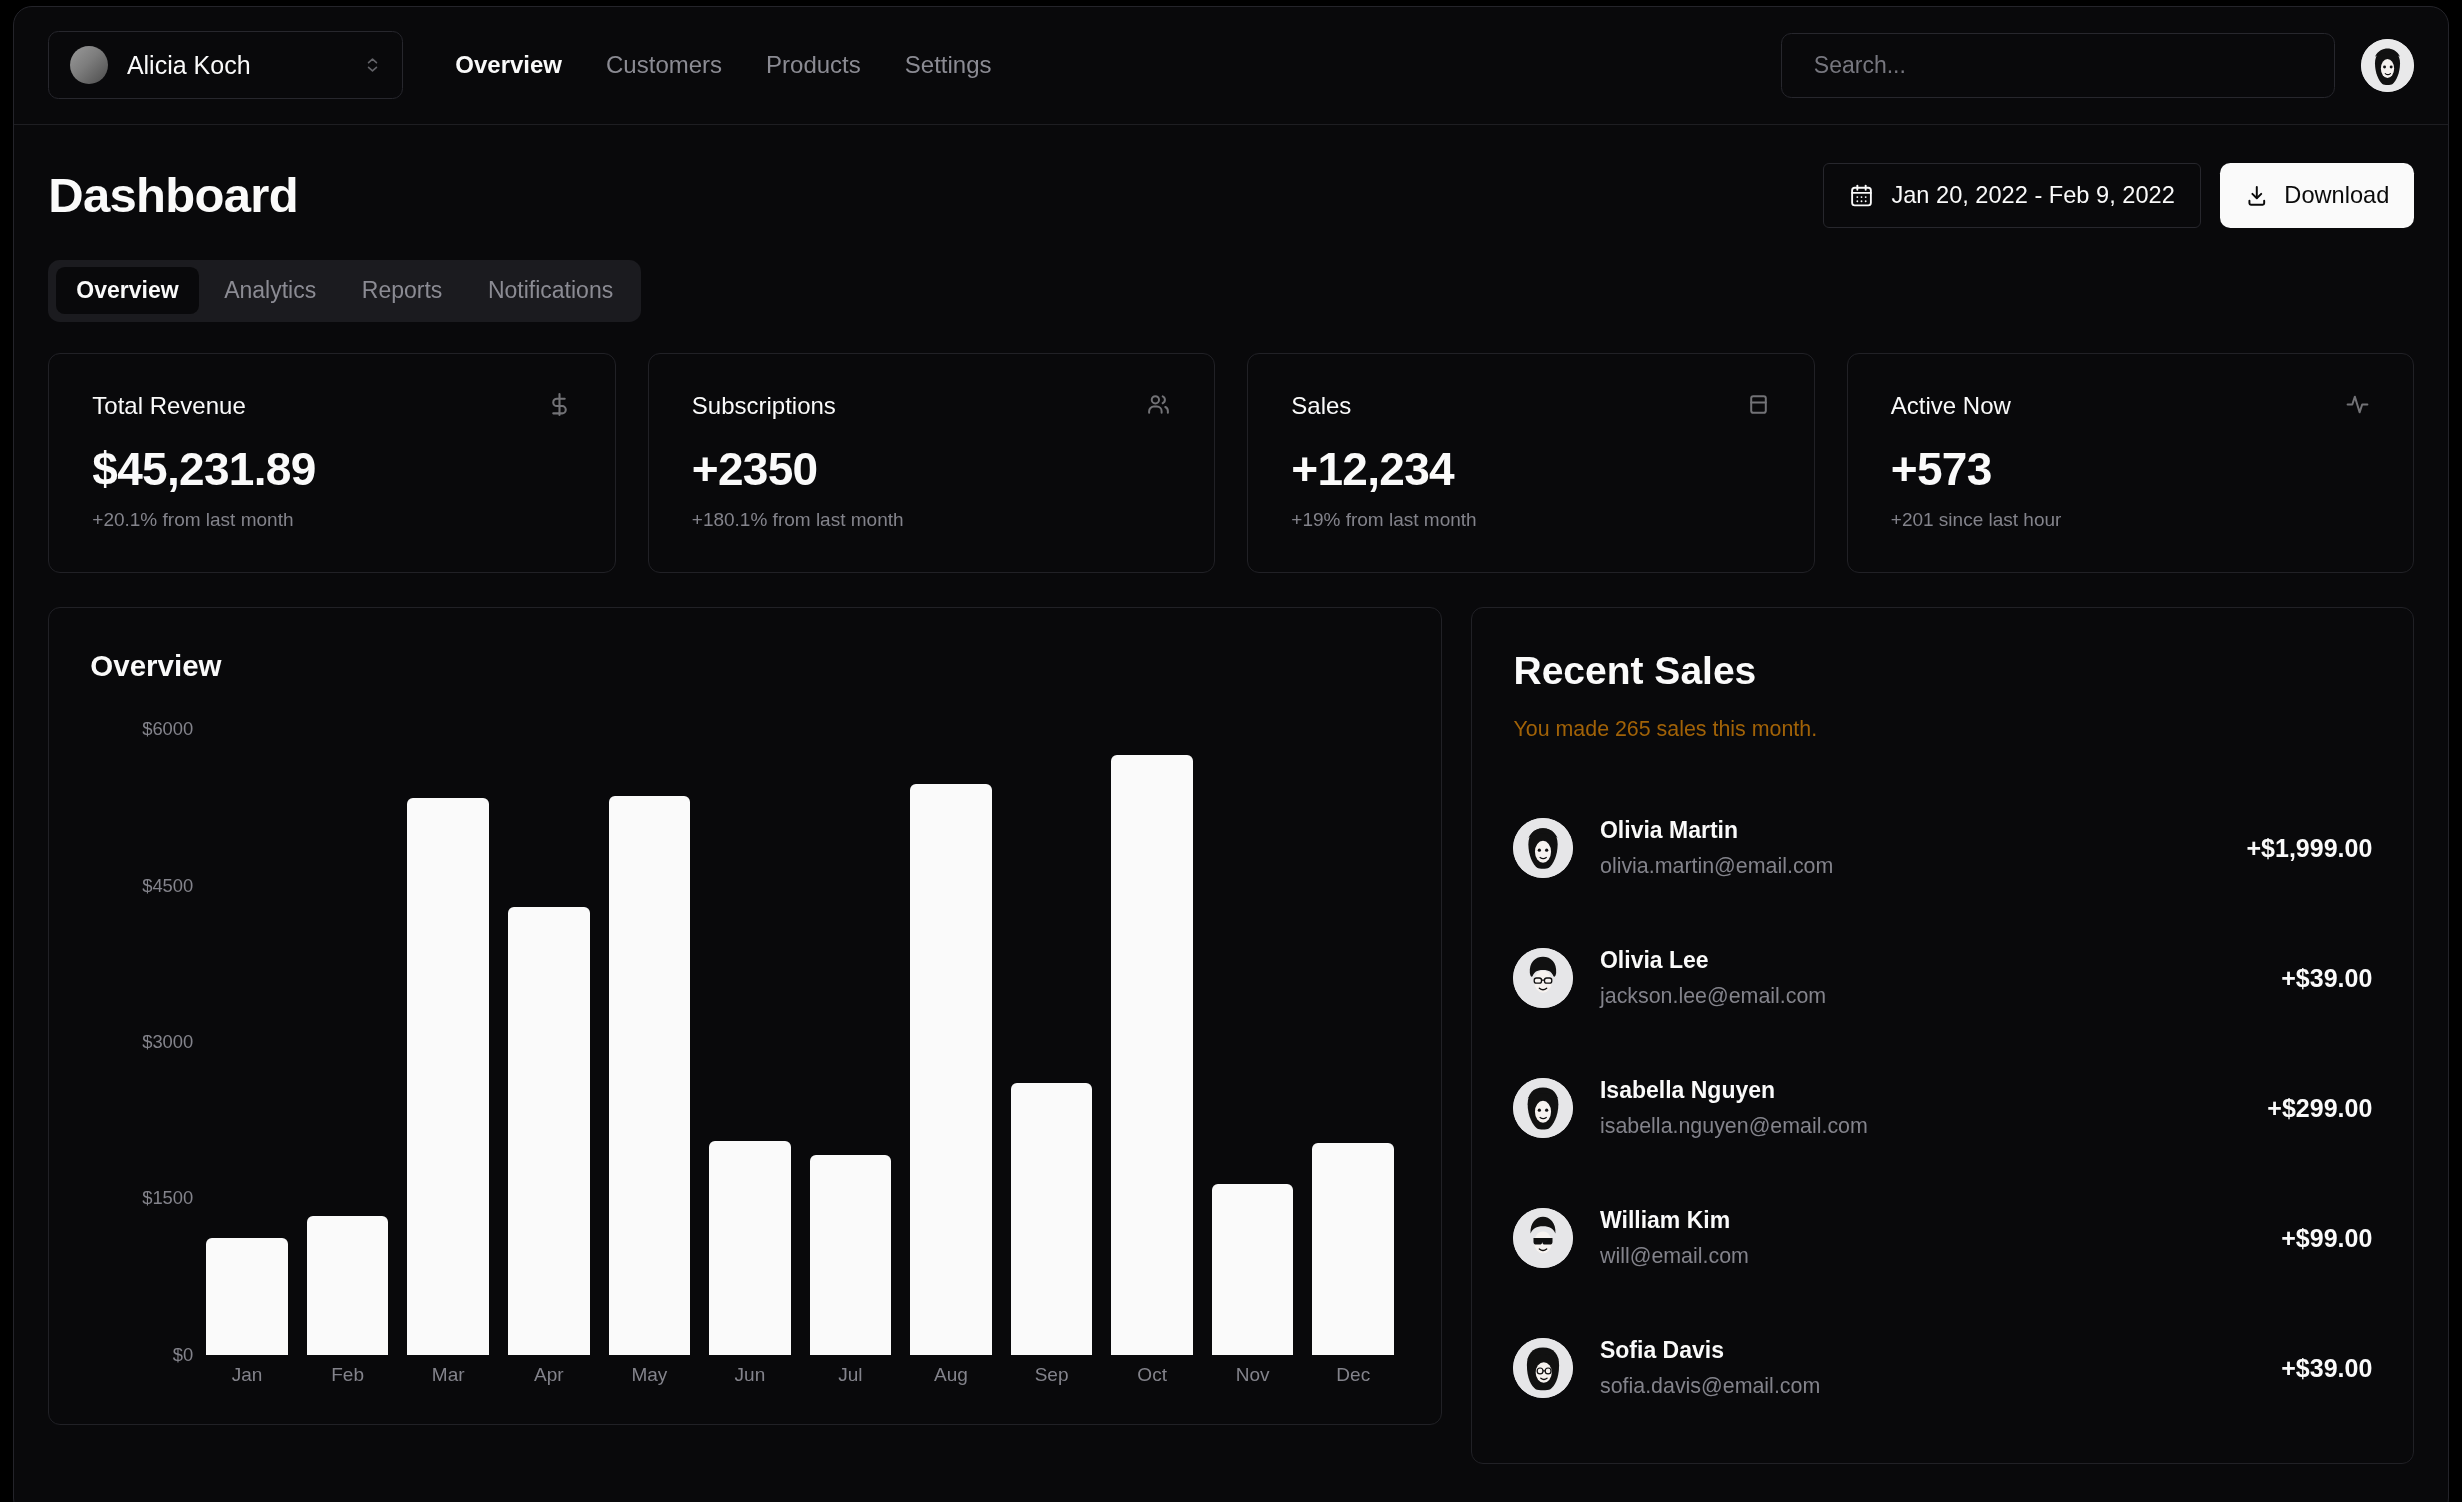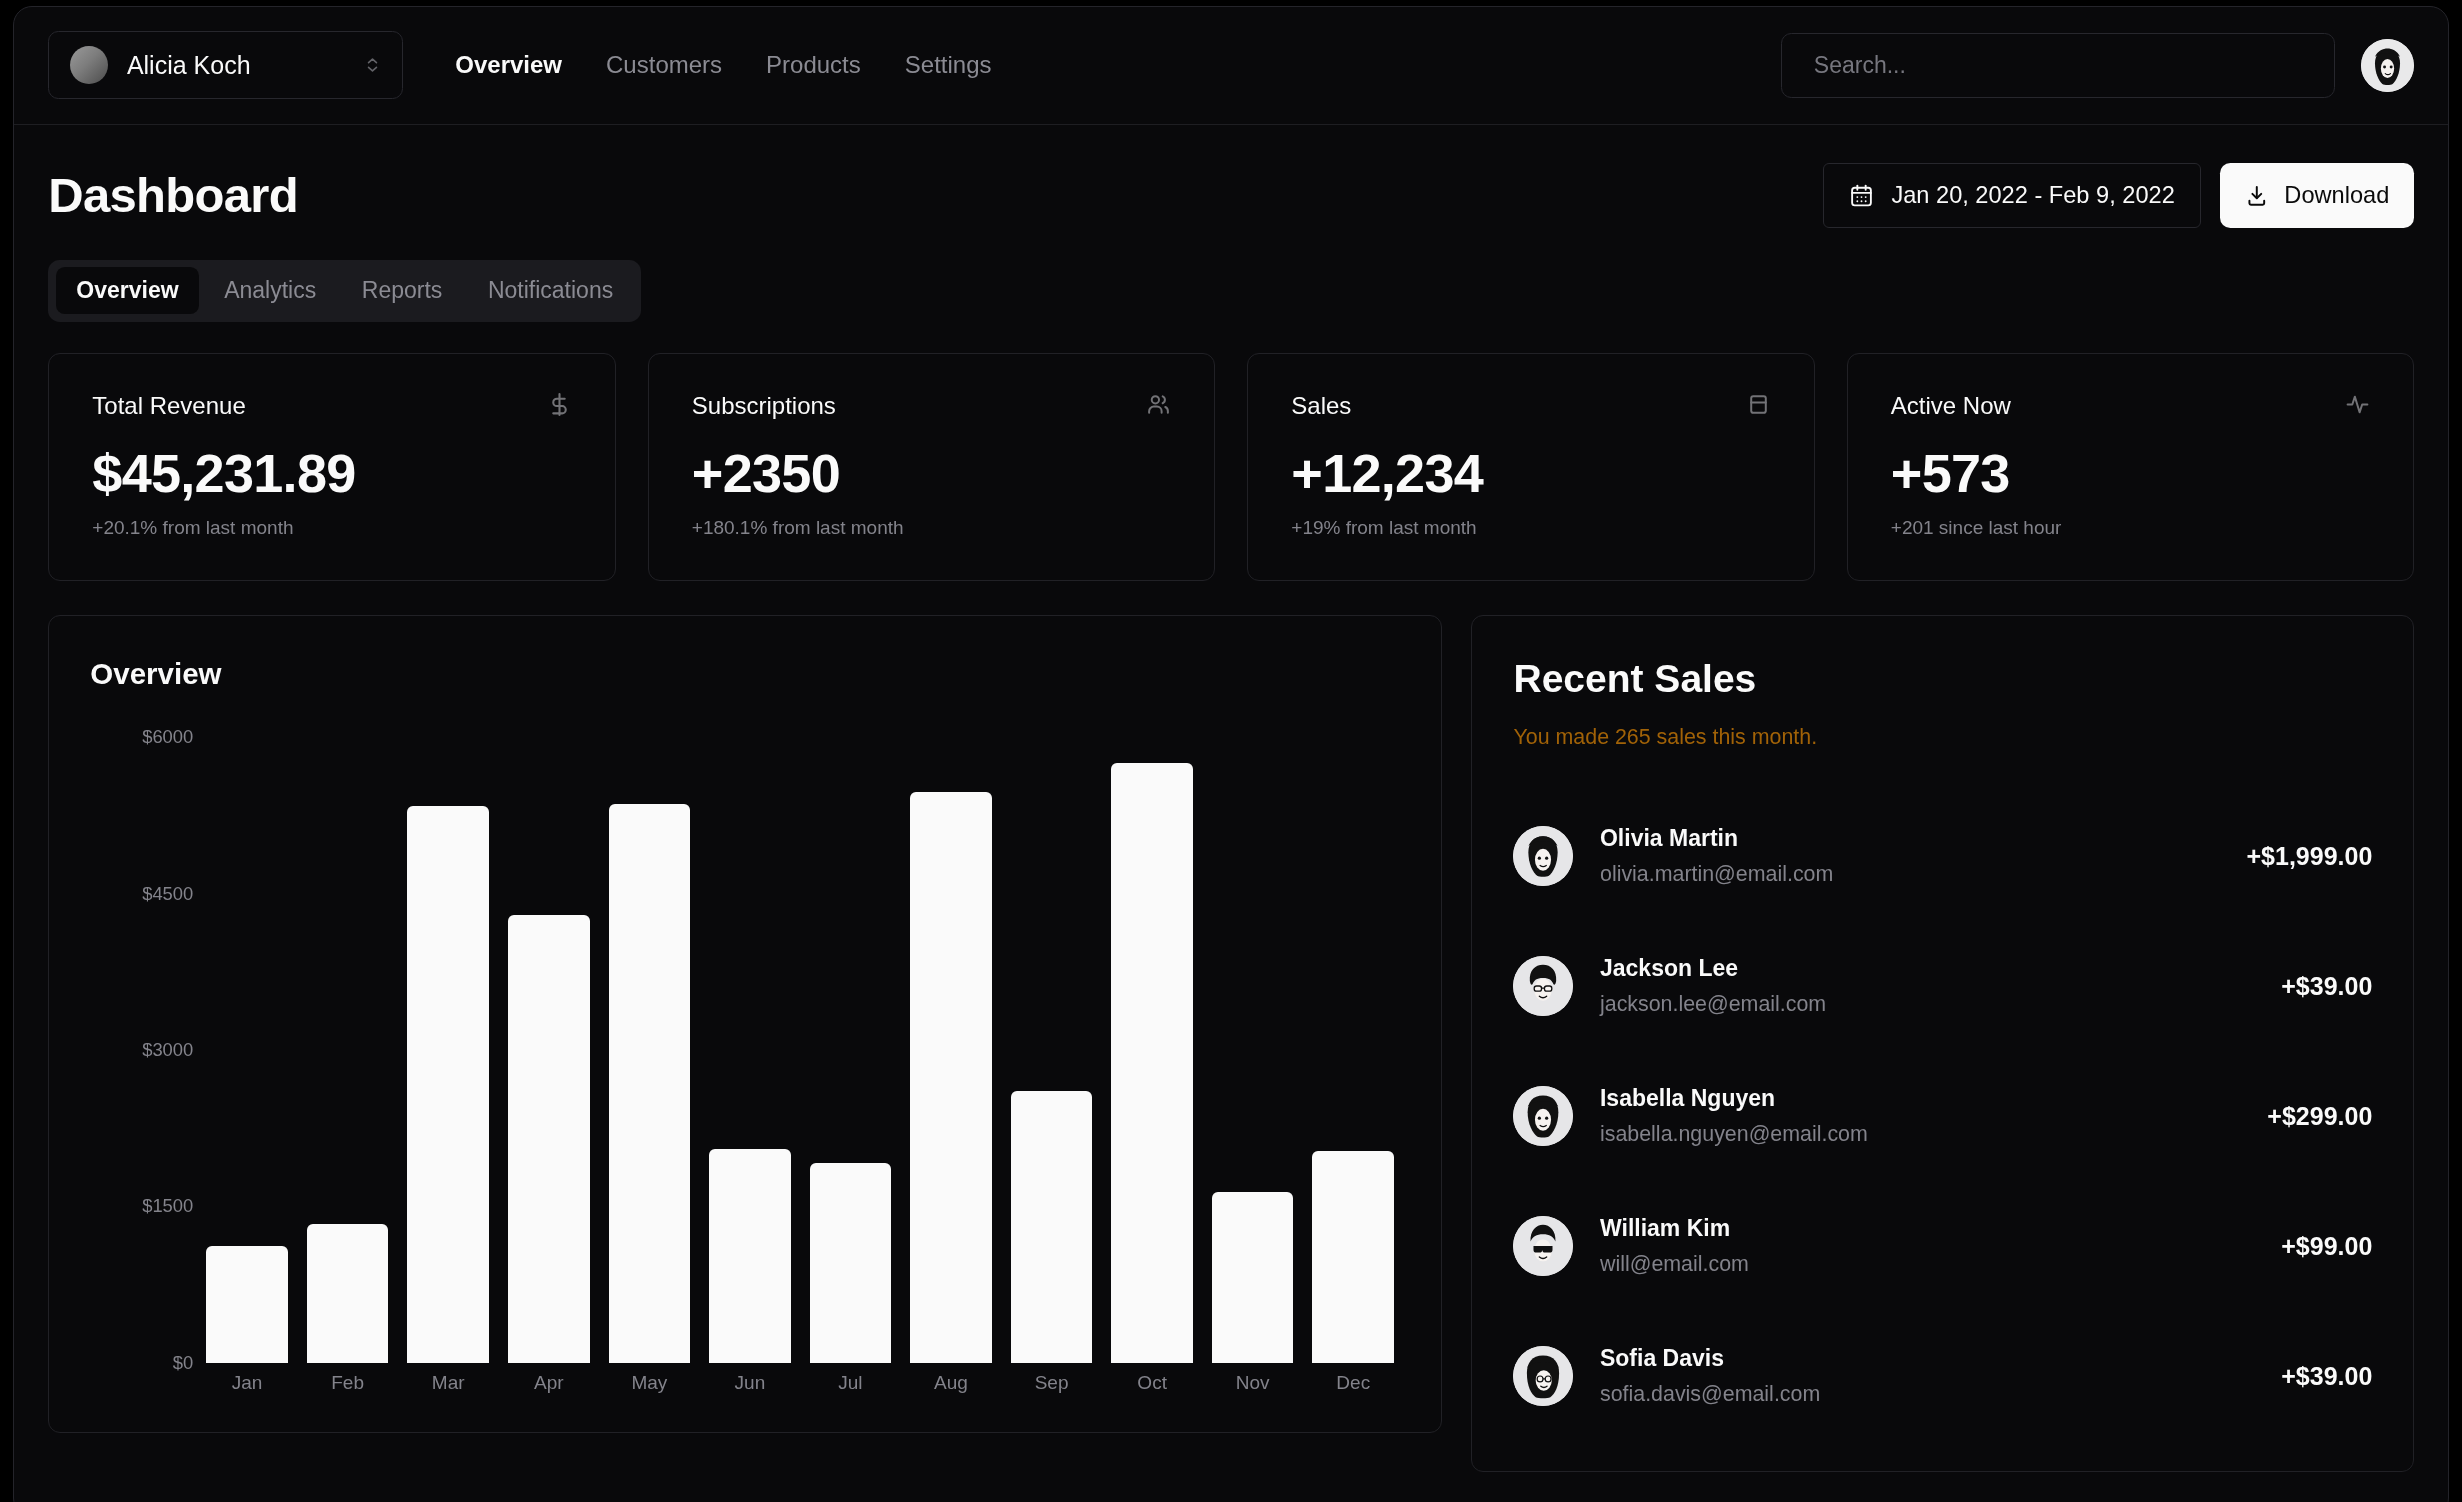--- a/index.html
+++ b/index.html
@@ -111,21 +111,21 @@
   
   .stats { margin-top: 31px; display: grid; grid-template-columns: repeat(4,1fr); gap: 32px; }
   .card {
     border: 1.5px solid #212126; border-radius: 12px;
     background: #09090B;
   }
   .stat-card { padding: 38px 43px 41px 43px; }
   .stat-head { display: flex; align-items: flex-start; }
   .stat-label { font-size: 24px; color: #fafafa; font-weight: 500; }
   .stat-icon { margin-left: auto; opacity: .55; color:#c9c9cf; }
-  .stat-value { font-size: 54px; font-weight: 700; color: #fafafa; margin-top: 22px; letter-spacing: -0.7px; }
+  .stat-value { font-size: 46px; font-weight: 700; color: #fafafa; margin-top: 22px; letter-spacing: -0.7px; }
   .stat-sub { font-size: 19px; color: #83838b; margin-top: 13.3px; }
 
   
   .lower { margin-top: 34px; display: grid; grid-template-columns: 1.02fr 0.69fr; gap: 29.5px; }
 
   .chart-card { padding: 41px 41px 29.5px 41px; display: flex; flex-direction: column; height: 818px; }
   .chart-title { font-size: 29.5px; font-weight: 600; color: #fafafa; }
   .chart-area { position: relative; flex: 1 1 auto; margin-top: 46px; }
   .yaxis { position: absolute; left: 0; top: 0; bottom: 40px; width: 103px; }
   .ytick { position: absolute; right: 0; transform: translateY(-50%); font-size: 18.4px; color: #83838b; white-space: nowrap; }
@@ -381,21 +381,21 @@
                   <circle cx="41" cy="41" r="41" fill="#e6e6e8"></circle>
                   <path d="M23 34c-1-14 7-22 18-22s19 8 18 22c-1 6-3 6-4 4-2-5-5-8-14-8s-12 3-14 8c-1 2-3 2-4-4z" fill="#111"></path>
                   <ellipse cx="41" cy="46" rx="12" ry="15" fill="#f7f3f0"></ellipse>
                   <rect x="29" y="41" width="10" height="7" rx="3" fill="none" stroke="#111" stroke-width="1.8"></rect>
                   <rect x="43" y="41" width="10" height="7" rx="3" fill="none" stroke="#111" stroke-width="1.8"></rect>
                   <line x1="39" y1="44" x2="43" y2="44" stroke="#111" stroke-width="1.8"></line>
                   <path d="M36 55c3 2.5 7 2.5 10 0" stroke="#111" stroke-width="1.8" fill="none" stroke-linecap="round"></path>
                 </svg>
               </div>
               <div class="sale-info">
-                <div class="sale-name">Jackson Lee</div>
+                <div class="sale-name">Olivia Lee</div>
                 <div class="sale-email">jackson.lee@email.com</div>
               </div>
               <div class="sale-amount">+$39.00</div>
             </div>
             <div class="sale-row">
               <div class="sale-avatar">
                 <svg viewBox="0 0 82 82" width="60" height="60">
                   <circle cx="41" cy="41" r="41" fill="#e6e6e8"></circle>
                   <path d="M41 13c-14 0-21 9-21 23 0 16 7 29 13 33 3 2 13 2 16 0 6-4 13-17 13-33 0-14-7-23-21-23z" fill="#111"></path>
                   <ellipse cx="41" cy="46" rx="11" ry="15" fill="#f7f3f0"></ellipse>

